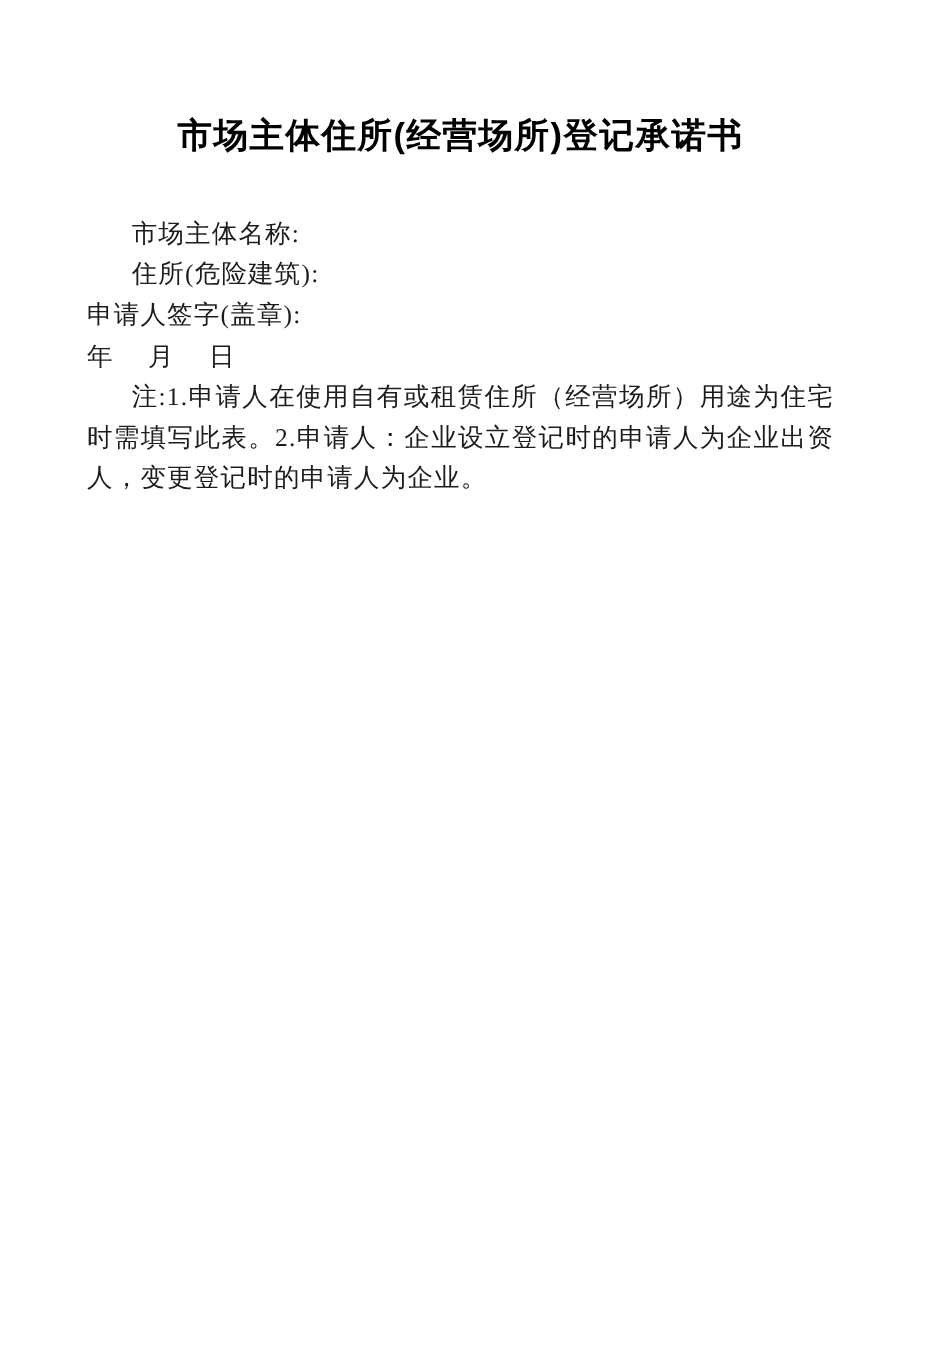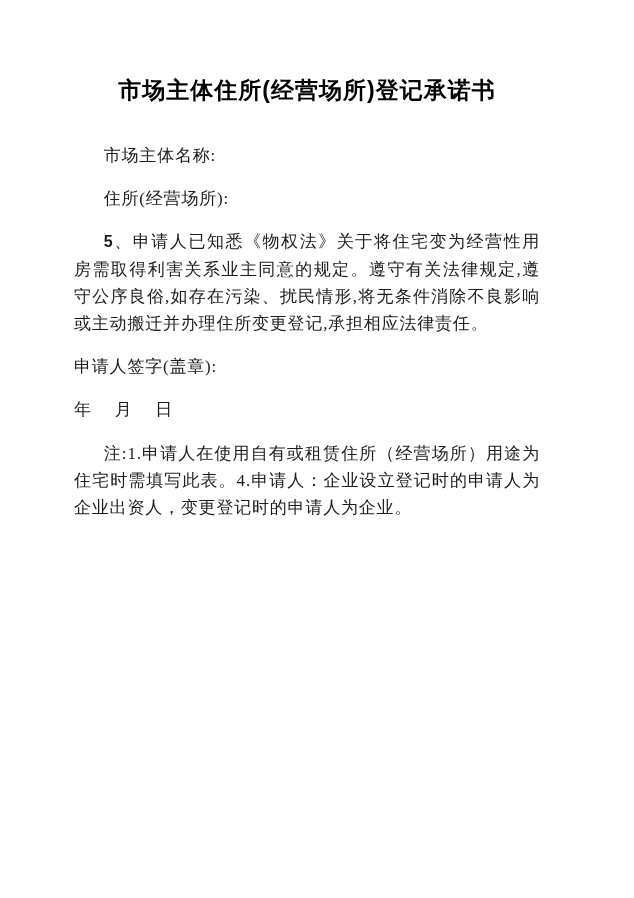--- a/index.html
+++ b/index.html
@@ -34,21 +34,21 @@
     letter-spacing: 1px;
     color: #000000;
   }
   .body {
     margin-top: 36px;
     font-size: 17px;
     line-height: 27.2px;
     letter-spacing: 0.8px;
   }
   .body p {
-    margin: 16px;
+    margin: 0;
     text-indent: 1.75em;
     text-align: justify;
   }
   .body p.field {
     text-align: left;
   }
   .num {
     font-weight: 700;
     font-family: "Liberation Sans", sans-serif;
     font-size: 16px;
@@ -76,32 +76,31 @@
 
 <div class="page">
   <div class="content">
 
     <h1 class="title">市场主体住所(经营场所)登记承诺书</h1>
 
     <div class="body">
 
       <p class="field">市场主体名称:</p>
 
-      <p class="field">住所(经营场所):</p>
+      <p class="field">住所(危险建筑):</p>
 
 
 
 
 
 
-      <p><span class="num">5</span><span>、申请人已知悉《物权法》关于将住宅变为经营性用房需取得利害关系业主同意的规定。遵守有关法律规定,遵守公序良俗,如存在污染、扰民情形,将无条件消除不良影响或主动搬迁并办理住所变更登记,承担相应法律责任。</span></p>
 
       <p class="sig-line">申请人签字(盖章):</p>
 
       <p class="date-line">年　 月　 日</p>
 
-      <p>注:1.申请人在使用自有或租赁住所（经营场所）用途为住宅时需填写此表。4.申请人：企业设立登记时的申请人为企业出资人，变更登记时的申请人为企业。</p>
+      <p>注:1.申请人在使用自有或租赁住所（经营场所）用途为住宅时需填写此表。2.申请人：企业设立登记时的申请人为企业出资人，变更登记时的申请人为企业。</p>
 
     </div>
   </div>
 
   <div class="page-number">—5—</div>
 </div>
 
 </body></html>

